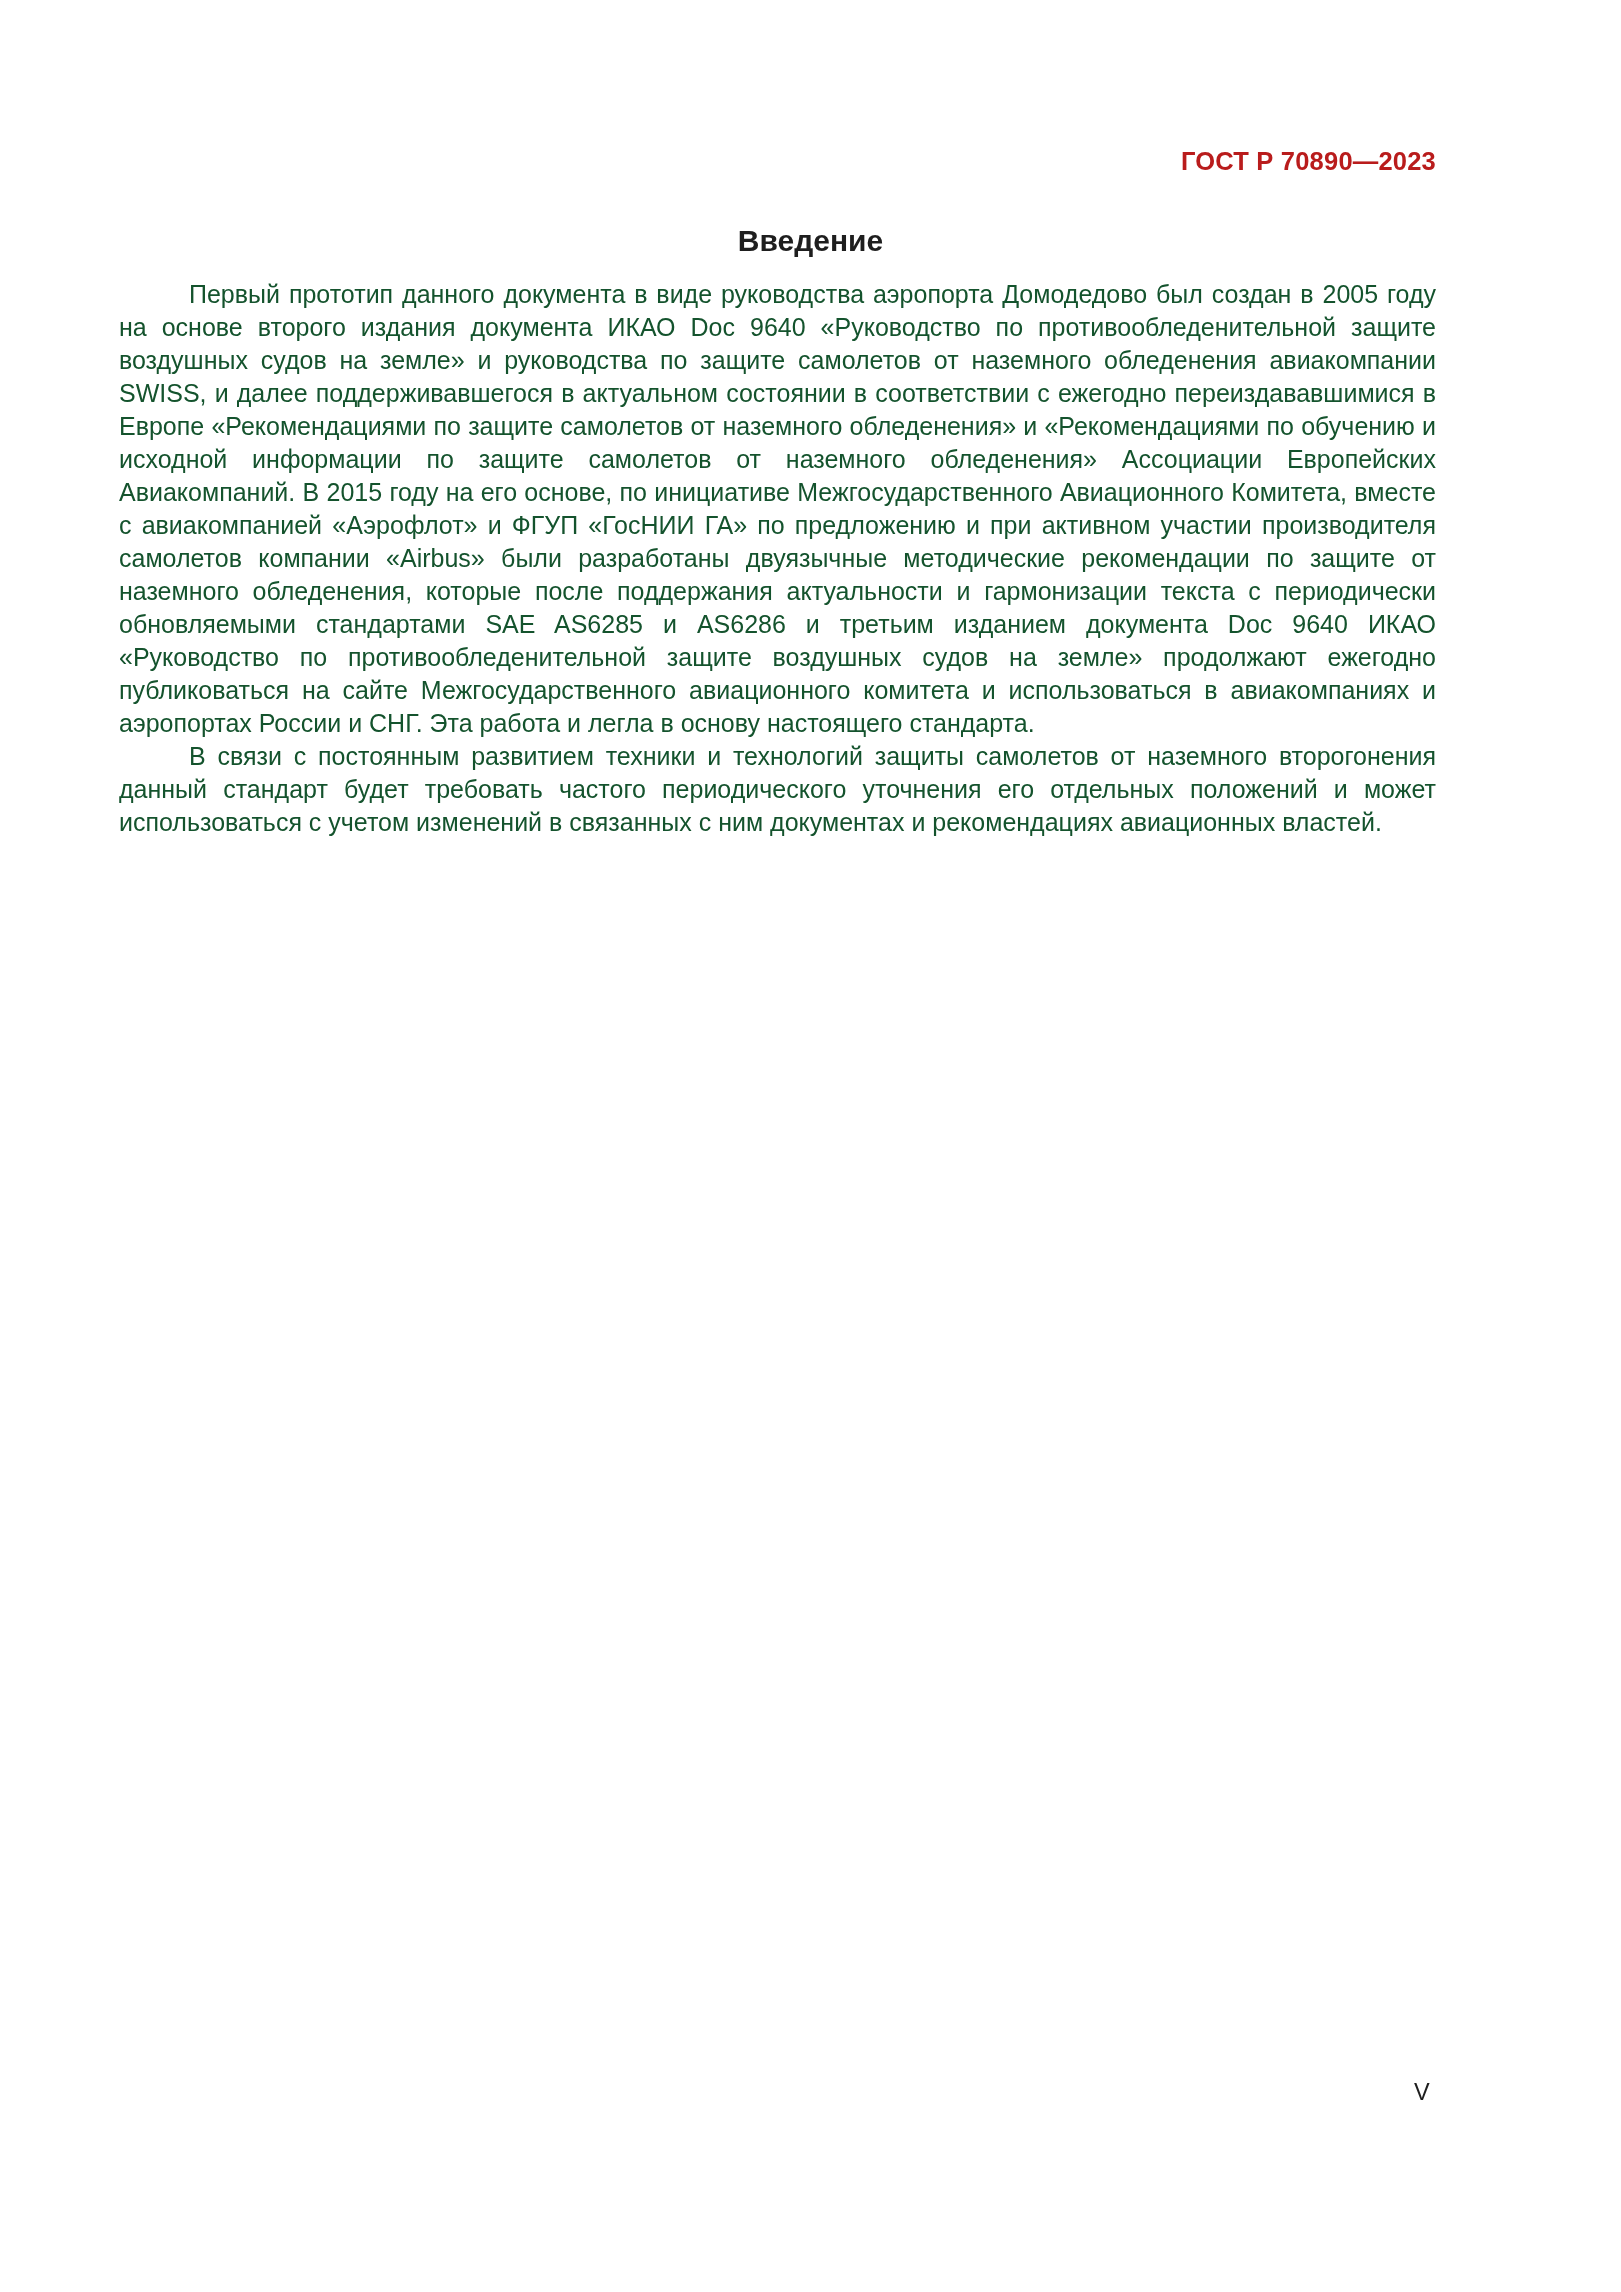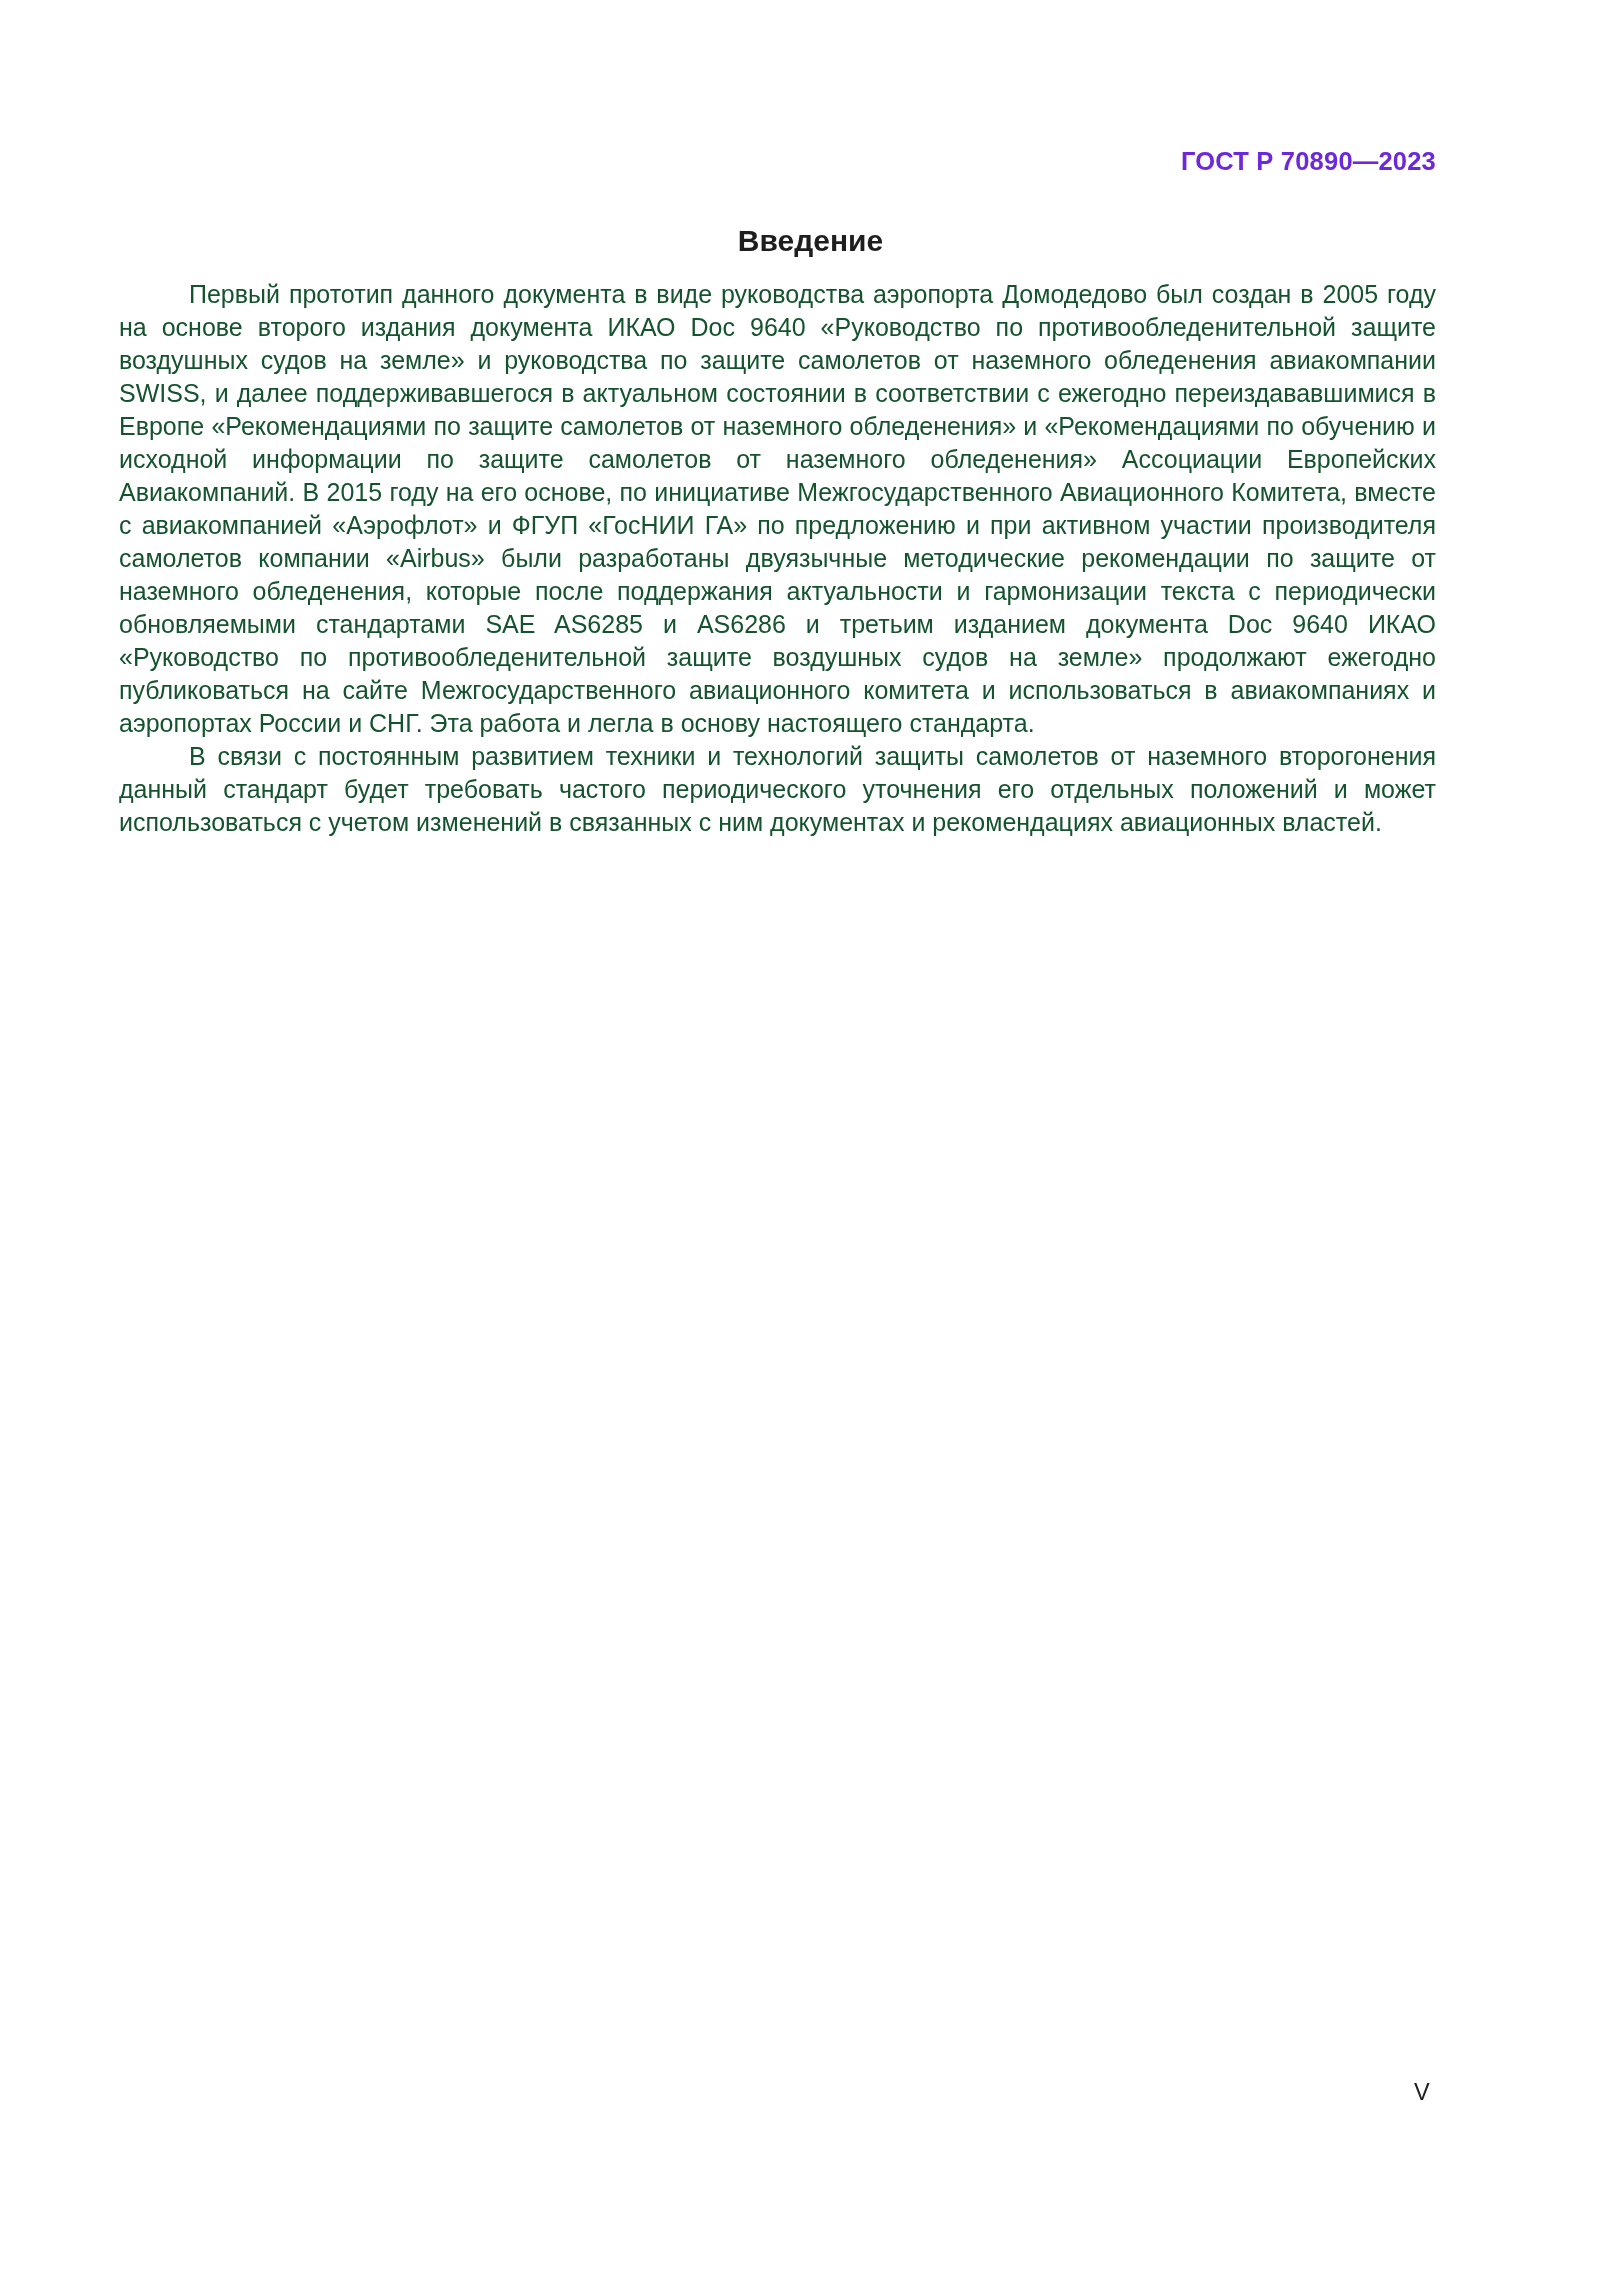--- a/index.html
+++ b/index.html
@@ -15,21 +15,21 @@
       color: #1e1e1e;
       font-family: "Liberation Sans", sans-serif;
     }
     .doc-code {
       position: absolute;
       top: 147px;
       right: 185px;
       font-size: 25.5px;
       font-weight: bold;
       letter-spacing: 0.2px;
-      color: #6d28d9;
+      color: #b91c1c;
     }
     .title {
       position: absolute;
       top: 224px;
       left: 0;
       width: 1621px;
       text-align: center;
       font-size: 30px;
       font-weight: bold;
       color: #1e1e1e;

